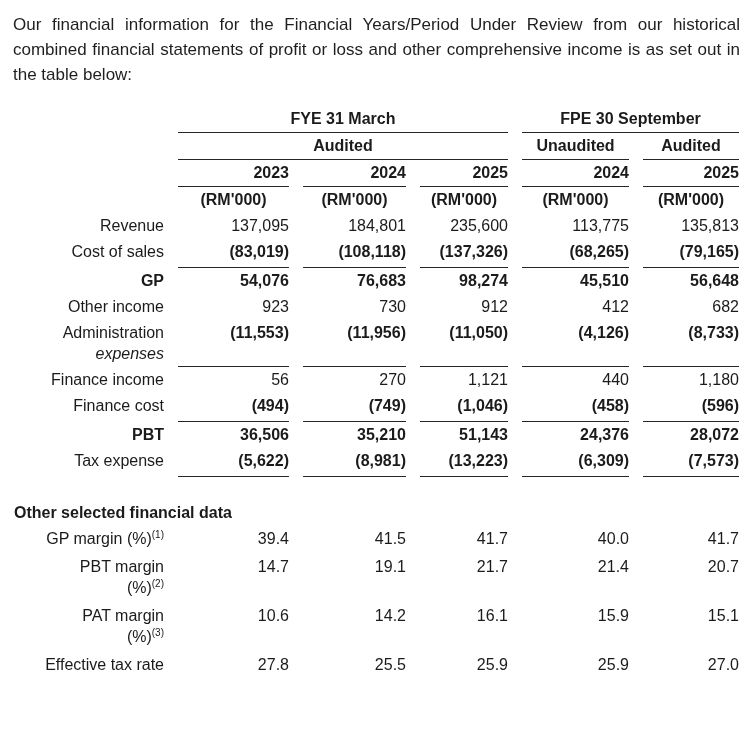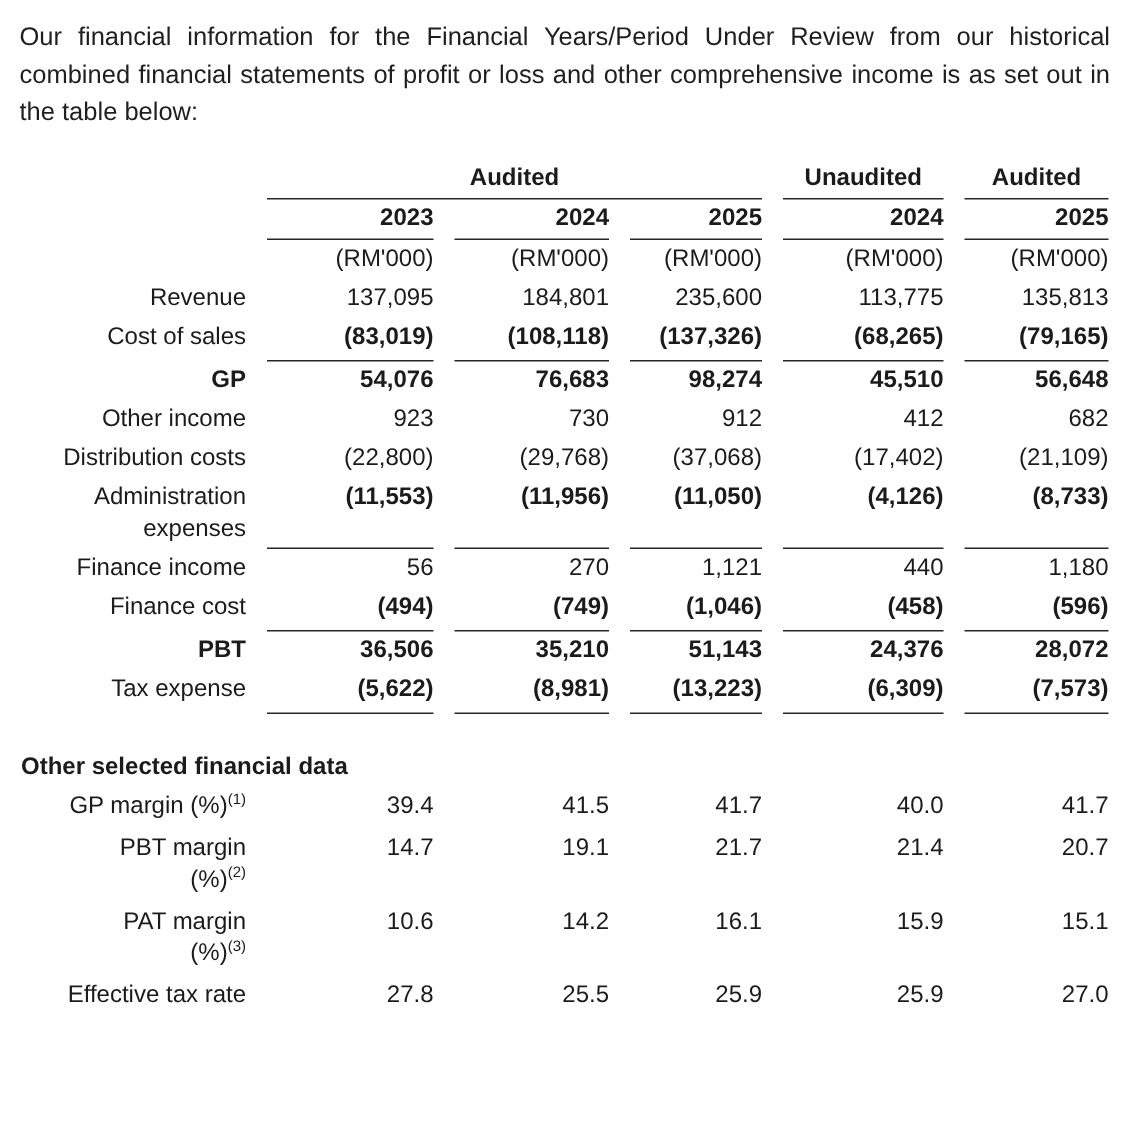--- a/index.html
+++ b/index.html
@@ -44,41 +44,41 @@
     border-bottom: 1.5px solid #262626;
     padding-bottom: 2px;
   }
   .yr {
     font-weight: bold;
     text-align: right;
     border-bottom: 1.5px solid #262626;
     padding-bottom: 2px;
   }
   .unit {
-    font-weight: normal;
-    text-align: right;
+    font-weight: bold;
+    text-align: center;
     padding-top: 4px;
     padding-bottom: 9px;
   }
   .lbl {
     text-align: right;
     padding-left: 14px !important;
     text-indent: 0;
   }
   .val { text-align: right; }
   .bold { font-weight: bold; }
   .rule  { border-bottom: 1.5px solid #262626; padding-bottom: 5px !important; font-weight: bold; }
   .rule2 { border-bottom: 4px double #262626; padding-bottom: 5px !important; }
   sup {
     font-size: 10px;
     line-height: 0;
     vertical-align: super;
   }
   .l2 { display: block; }
-  .l2.ind { padding-left: 7px; }
+  .l2.ind { padding-left: 7px; font-style: italic; }
   .other-heading {
     font-size: 16px;
     font-weight: bold;
     margin: 27px 0 3px 1px;
     color: #1b1b1b;
   }
   table.other td { padding-top: 3px; padding-bottom: 4px; }
   table.other .lbl { padding-left: 5px !important; }
 </style>
 </head>
@@ -93,20 +93,25 @@
       <col style="width:150px">
       <col style="width:111px">
       <col style="width:103px">
       <col style="width:88px">
       <col style="width:107px">
       <col style="width:96px">
     </colgroup>
     <thead>
       <tr>
         <th class="lbl"></th>
+        <th colspan="3" class="grp">FYE 31 March</th>
+        <th colspan="2" class="grp">FPE 30 September</th>
+      </tr>
+      <tr>
+        <th class="lbl"></th>
         <th colspan="3" class="grp">Audited</th>
         <th class="grp">Unaudited</th>
         <th class="grp">Audited</th>
       </tr>
       <tr>
         <th class="lbl"></th>
         <th class="yr">2023</th>
         <th class="yr">2024</th>
         <th class="yr">2025</th>
         <th class="yr">2024</th>
@@ -146,28 +151,20 @@
           <td class="val bold">45,510</td>
           <td class="val bold">56,648</td>
         </tr>
         <tr>
           <td class="lbl">Other income</td>
           <td class="val">923</td>
           <td class="val">730</td>
           <td class="val">912</td>
           <td class="val">412</td>
           <td class="val">682</td>
-        </tr>
-        <tr>
-          <td class="lbl">Distribution costs</td>
-          <td class="val">(22,800)</td>
-          <td class="val">(29,768)</td>
-          <td class="val">(37,068)</td>
-          <td class="val">(17,402)</td>
-          <td class="val">(21,109)</td>
         </tr>
         <tr>
           <td class="lbl">Administration<span class="l2 ind">expenses</span></td>
           <td class="val rule">(11,553)</td>
           <td class="val rule">(11,956)</td>
           <td class="val rule">(11,050)</td>
           <td class="val rule">(4,126)</td>
           <td class="val rule">(8,733)</td>
         </tr>
         <tr>

